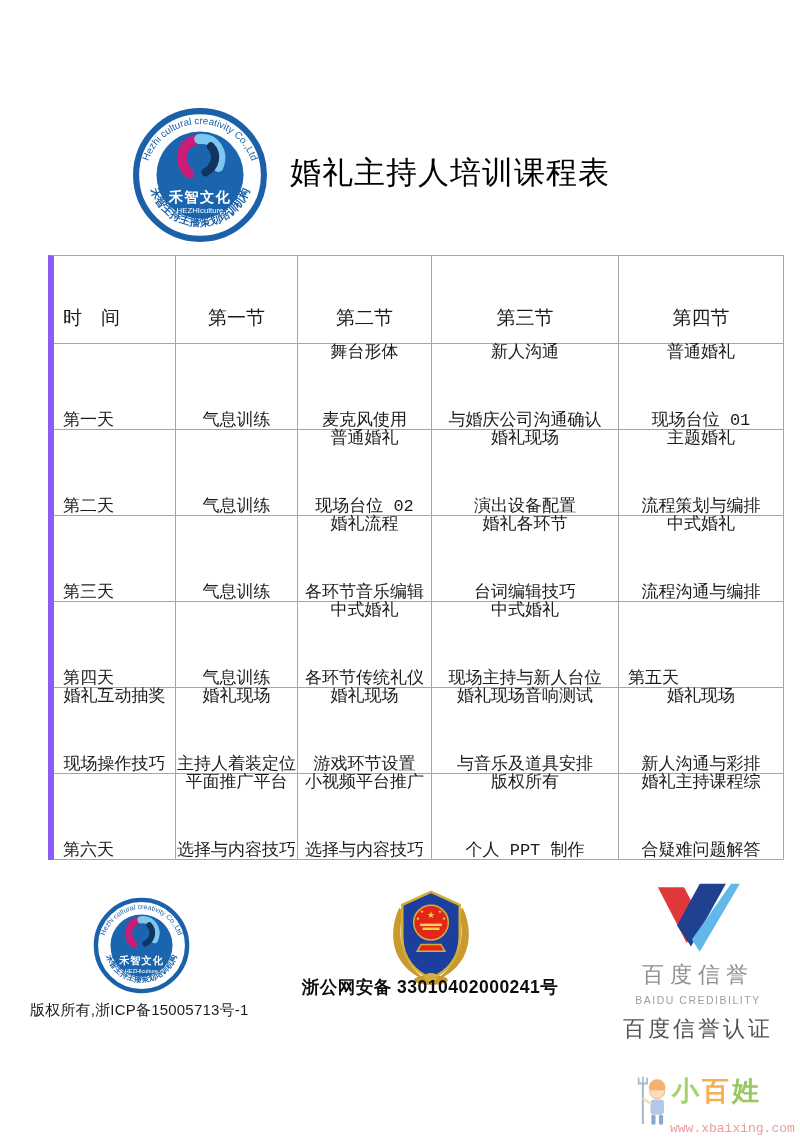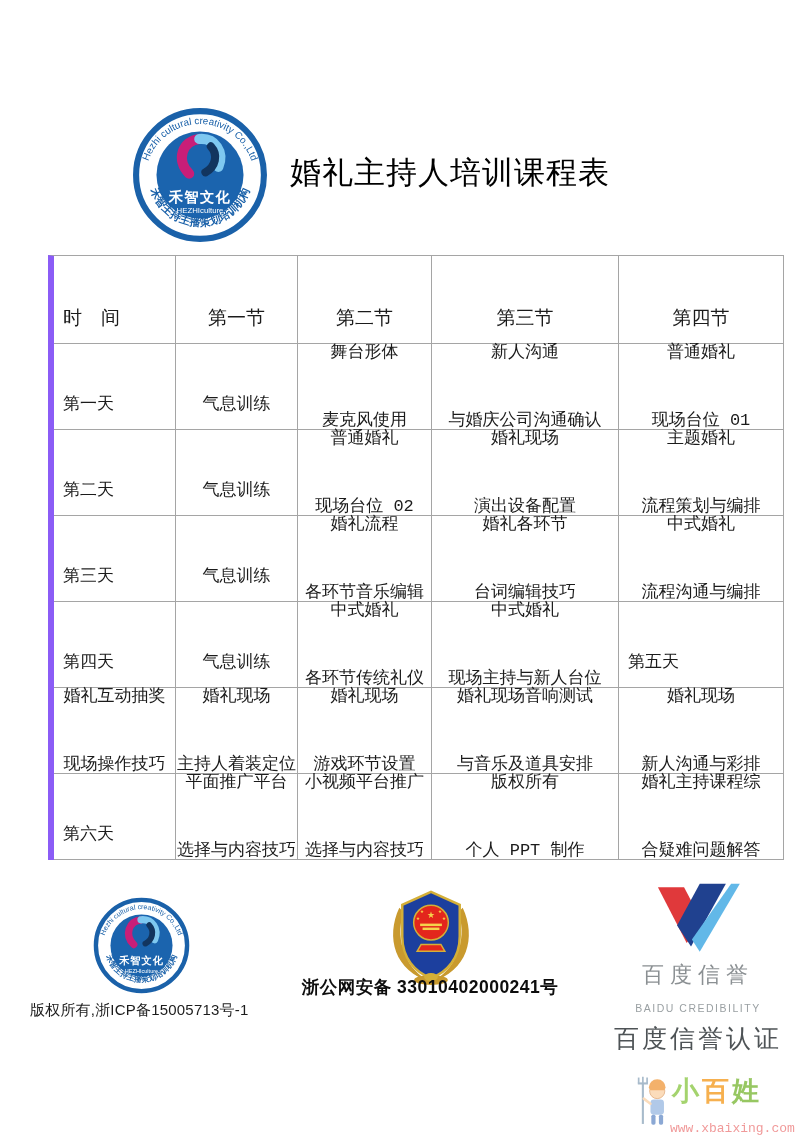--- a/index.html
+++ b/index.html
@@ -17,35 +17,35 @@
         grid-template-columns:122px 122px 134px 187px 165px;
         border-top:1px solid #a5a5a5;border-left:6px solid #8b5cf6;
         font-family:Liberation Mono, monospace;}
   .gc{border-right:1px solid #a5a5a5;border-bottom:1px solid #a5a5a5;
       display:flex;flex-direction:column;justify-content:space-between;align-items:center;
       font-size:17px;color:#1b1b1b;box-sizing:border-box;}
   .h{height:88px;}
   .r{height:86px;}
   .th{justify-content:flex-end;padding-bottom:14px;font-size:19px;}
   .left{align-items:flex-start;padding-left:9px;}
-  .single{justify-content:flex-end;padding-bottom:16px;}
+  .single{justify-content:flex-end;padding-bottom:0;}
   .ln{line-height:1;white-space:nowrap;}
 
   
   .logo-foot{position:absolute;left:93px;top:897px;width:97px;height:97px;}
   .copyright{position:absolute;left:30px;top:1001px;font-size:15px;color:#1c1c1c;
              letter-spacing:0.2px;font-weight:500;}
   .badge{position:absolute;left:381px;top:882px;width:100px;height:104px;}
   .police{position:absolute;left:270px;top:975px;width:320px;text-align:center;
           font-weight:700;font-size:17.5px;color:#0d0d0d;letter-spacing:0.5px;}
   .baidu{position:absolute;left:610px;top:876px;width:176px;text-align:center;}
   .baidu-v{width:122px;height:80px;margin:0 auto;display:block;}
   .baidu-title{font-size:22px;color:#8b9093;letter-spacing:6px;margin-top:4px;}
-  .baidu-sub{font-size:10.5px;color:#9aa0a3;letter-spacing:1.5px;margin-top:12px;}
-  .baidu-cert{font-size:25px;color:#4e5356;letter-spacing:3px;margin-top:8px;}
+  .baidu-sub{font-size:10.5px;color:#9aa0a3;letter-spacing:1.5px;margin-top:4px;}
+  .baidu-cert{font-size:22px;color:#4e5356;letter-spacing:3px;margin-top:8px;}
 
   
   .watermark{position:absolute;right:4px;bottom:8px;width:160px;height:58px;opacity:0.9;}
   .wm-fig{position:absolute;left:0;top:2px;width:34px;height:54px;}
   .wm-text{position:absolute;left:36px;top:0;font-size:27px;font-weight:700;
            letter-spacing:3px;white-space:nowrap;}
   .wm-url{position:absolute;left:34px;top:48px;font-family:"Liberation Mono","DejaVu Sans Mono",monospace;
           font-size:13px;}
 </style>
 </head>

